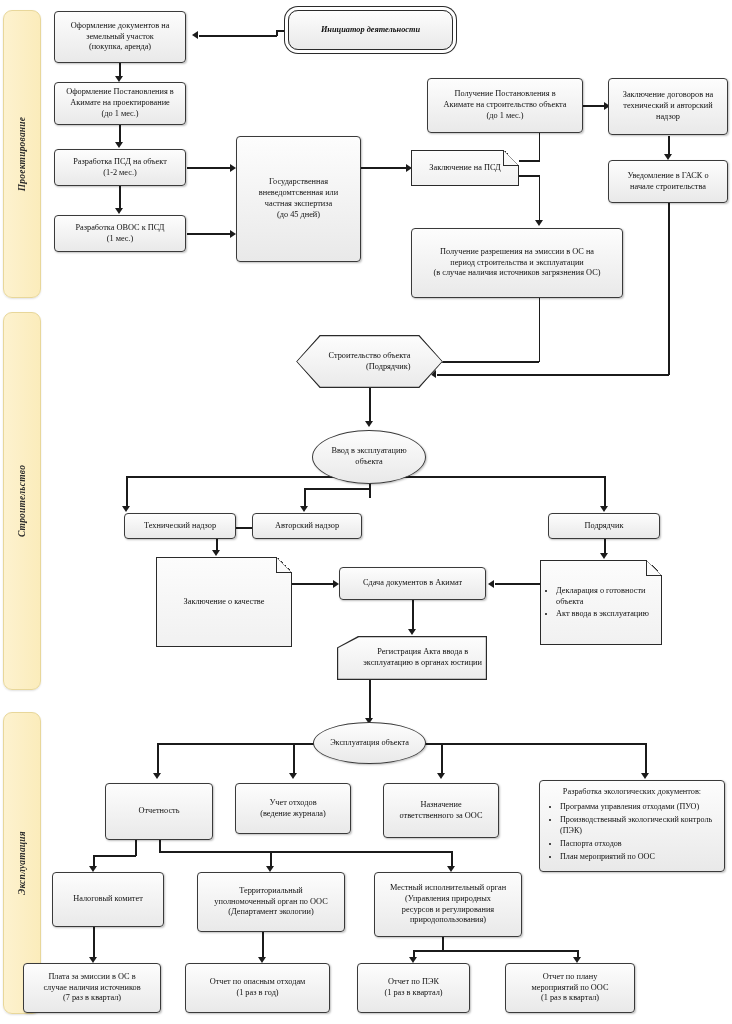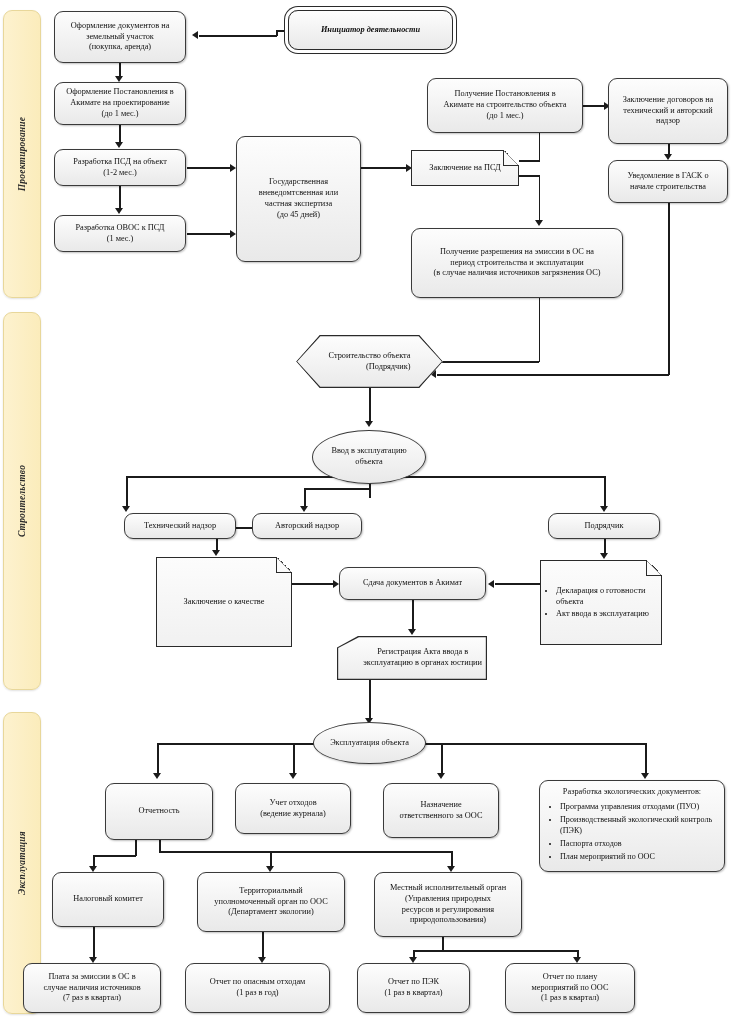--- a/index.html
+++ b/index.html
@@ -25,21 +25,21 @@
     color:#2b2b2b;
     letter-spacing:.2px;
   }
 
   
   .node{
     position:absolute;
     box-sizing:border-box;
     background:linear-gradient(to bottom,#fdfdfd 0%,#f4f4f4 45%,#e9e9e9 100%);
     border:1px solid #3a3a3a;
-    border-radius:9px;
+    border-radius:4px;
     display:flex;align-items:center;justify-content:center;
     text-align:center;
     font-size:8.3px;
     line-height:1.32;
     color:#101010;
     padding:3px 5px;
     box-shadow:1px 1px 2px rgba(0,0,0,.25);
   }
   .node .txt{display:block;width:100%;white-space:pre-line;}
 
@@ -295,21 +295,21 @@
     <div class="fold"></div>
     <span class="txt">Заключение на ПСД</span>
   </div>
 
   <div class="node" style="left:427px;top:78px;width:156px;height:55px;">
     <span class="txt">Получение Постановления в
 Акимате на строительство объекта
 (до 1 мес.)</span>
   </div>
 
-  <div class="node" style="left:608px;top:78px;width:120px;height:66px;">
+  <div class="node" style="left:608px;top:78px;width:120px;height:57px;">
     <span class="txt">Заключение договоров на
 технический и авторский
 надзор</span>
   </div>
 
   <div class="node" style="left:608px;top:160px;width:120px;height:43px;">
     <span class="txt">Уведомление в ГАСК о
 начале строительства</span>
   </div>
 

